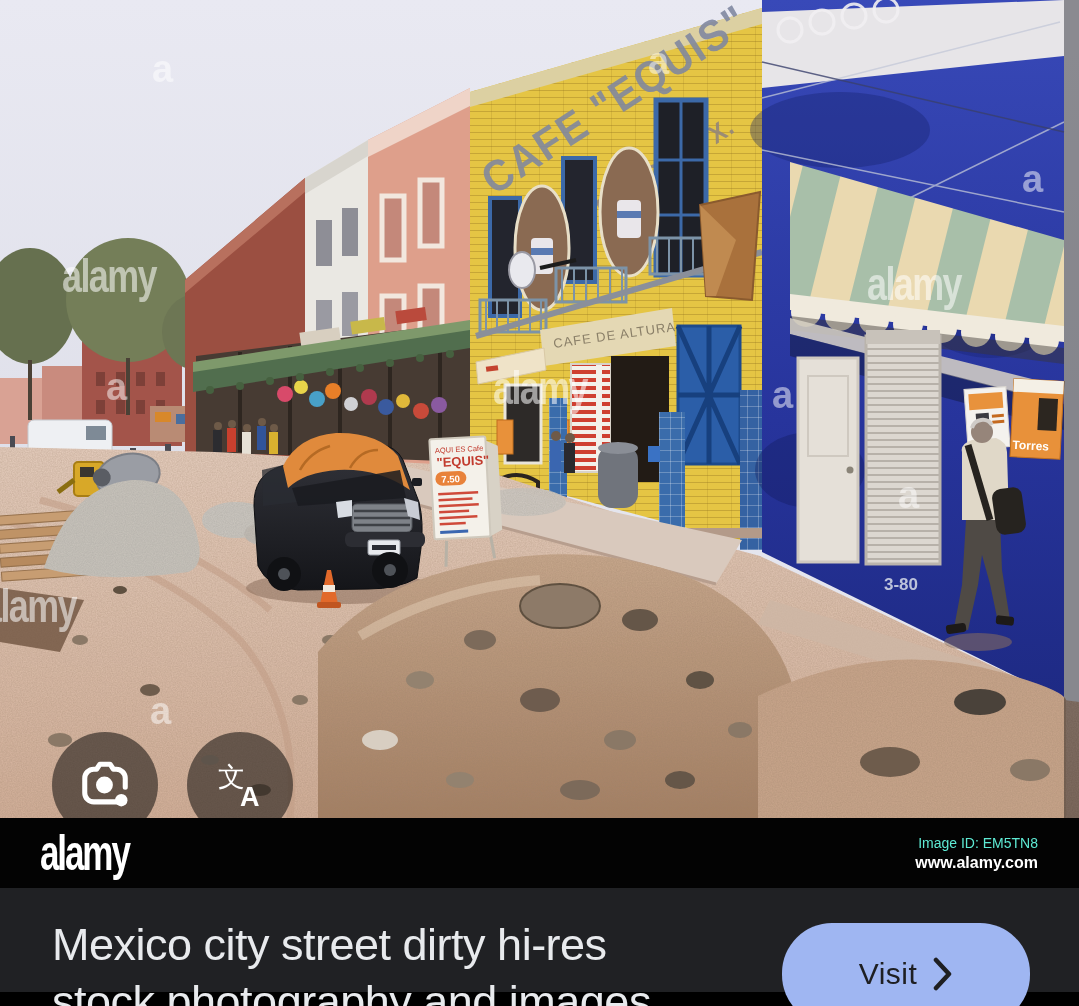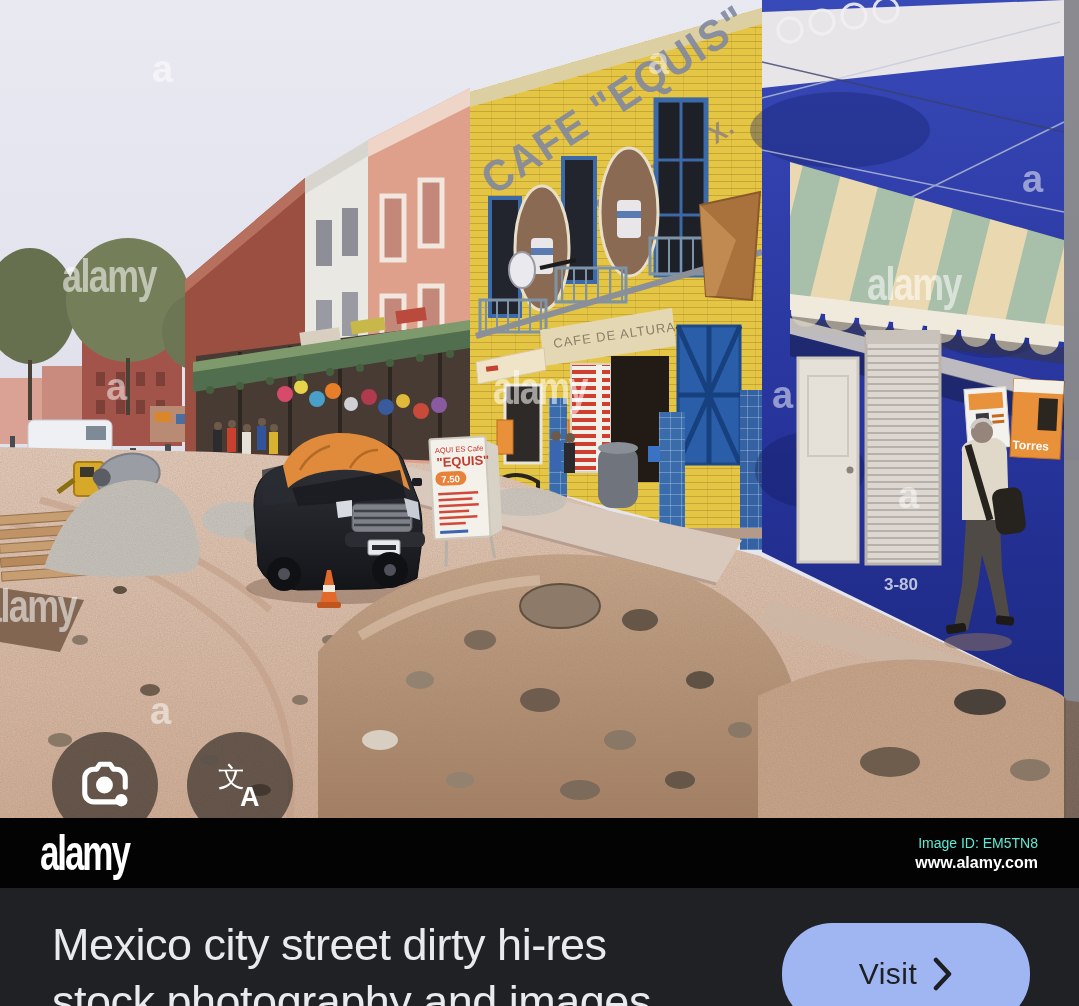--- a/index.html
+++ b/index.html
@@ -23,21 +23,21 @@
   .attr-bar { position:absolute; left:0; top:818px; width:1079px; height:70px; background:#030303;
               display:flex; align-items:center; justify-content:space-between;
               padding:0 41px 0 40px; }
   .alamy-logo { color:#fff; font-size:50px; font-weight:700; letter-spacing:-3px;
                 transform:scaleX(0.70); transform-origin:left center; line-height:1; }
   .attr-right { text-align:right; }
   .attr-id   { color:#5eead4; font-size:14px; line-height:18px; }
   .attr-site { color:#ffffff; font-size:16px; font-weight:700; line-height:21px; }
 
   
-  .sheet { position:absolute; left:0; top:888px; width:1079px; height:118px; background:#202124; }
+  .sheet { position:absolute; left:0; top:888px; width:1079px; height:104px; background:#202124; }
   .sheet-title { position:absolute; left:52px; top:28px; width:720px;
                  color:#e8eaed; font-size:45px; line-height:57px; font-weight:400;
                  letter-spacing:-0.5px; }
   .visit-btn { position:absolute; left:782px; top:35px; width:248px; height:102px;
                border:none; border-radius:50px; background:#9fb6f2; cursor:pointer;
                display:flex; align-items:center; justify-content:center; gap:16px; }
   .visit-label { color:#1e1f22; font-size:30px; font-weight:400; letter-spacing:0.5px; }
 </style>
 </head>
 <body>

